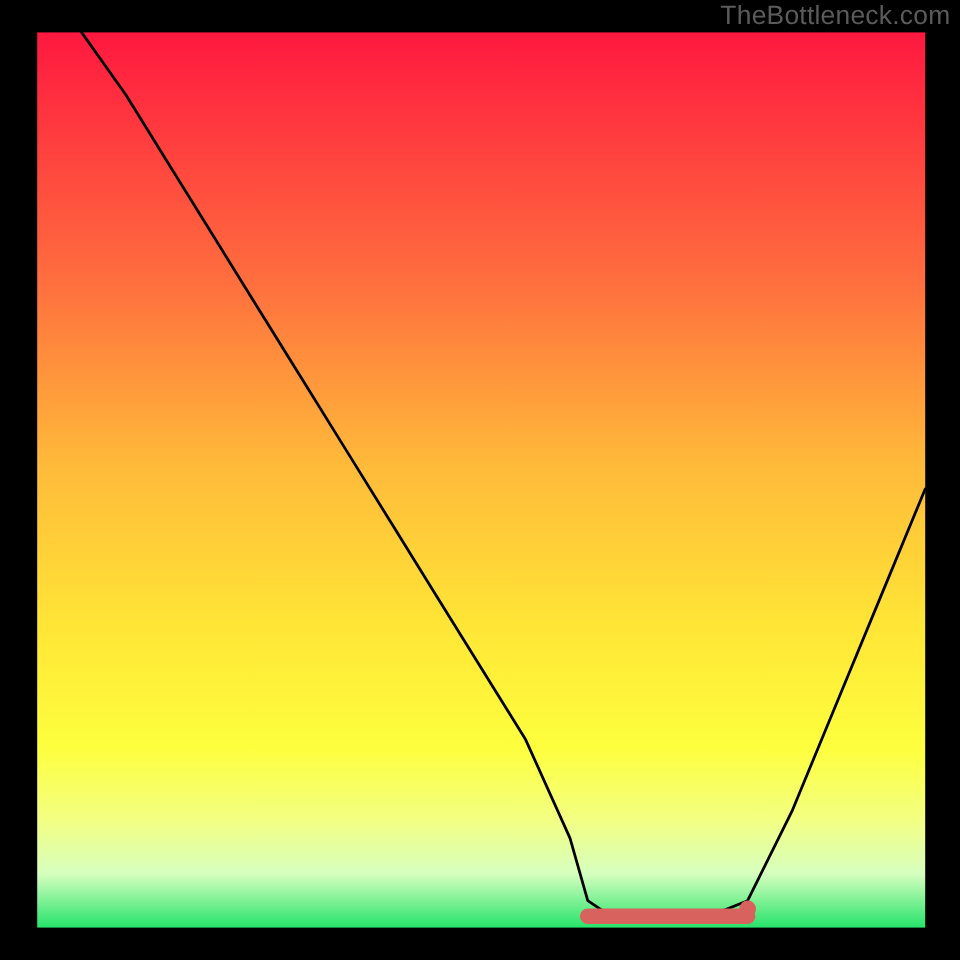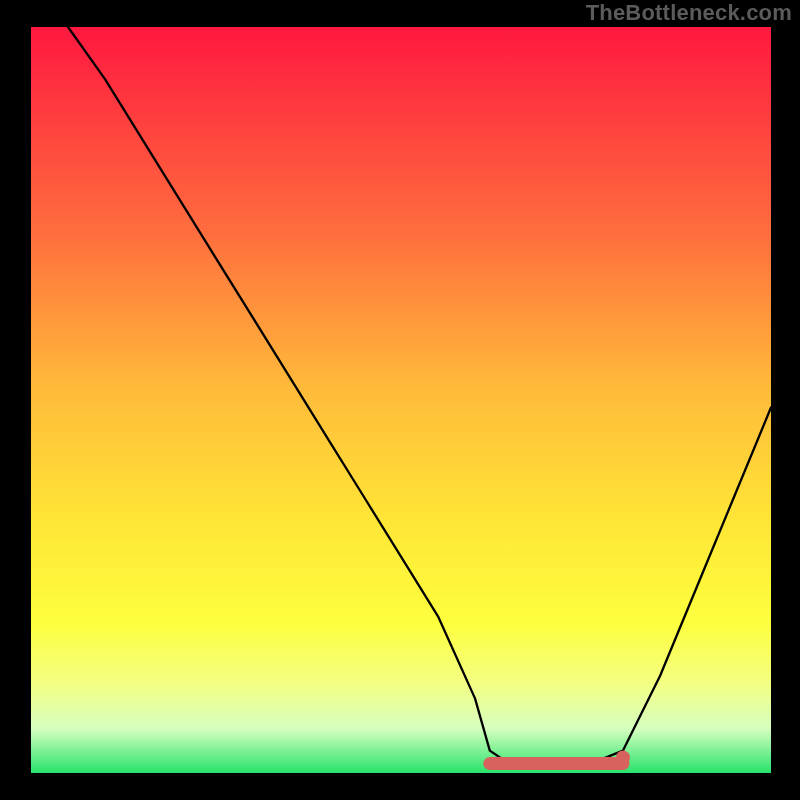--- a/index.html
+++ b/index.html
@@ -16,21 +16,21 @@
     width: 800px;
     height: 800px;
     background: #000;
   }
   .watermark {
     position: absolute;
     top: 0;
     right: 8px;
     color: #5b5b5b;
     font-size: 22px;
-    font-weight: 700;
+    font-weight: 400;
     letter-spacing: 0.2px;
     z-index: 5;
     user-select: none;
   }
   svg {
     position: absolute;
     left: 0;
     top: 0;
   }
 </style>

